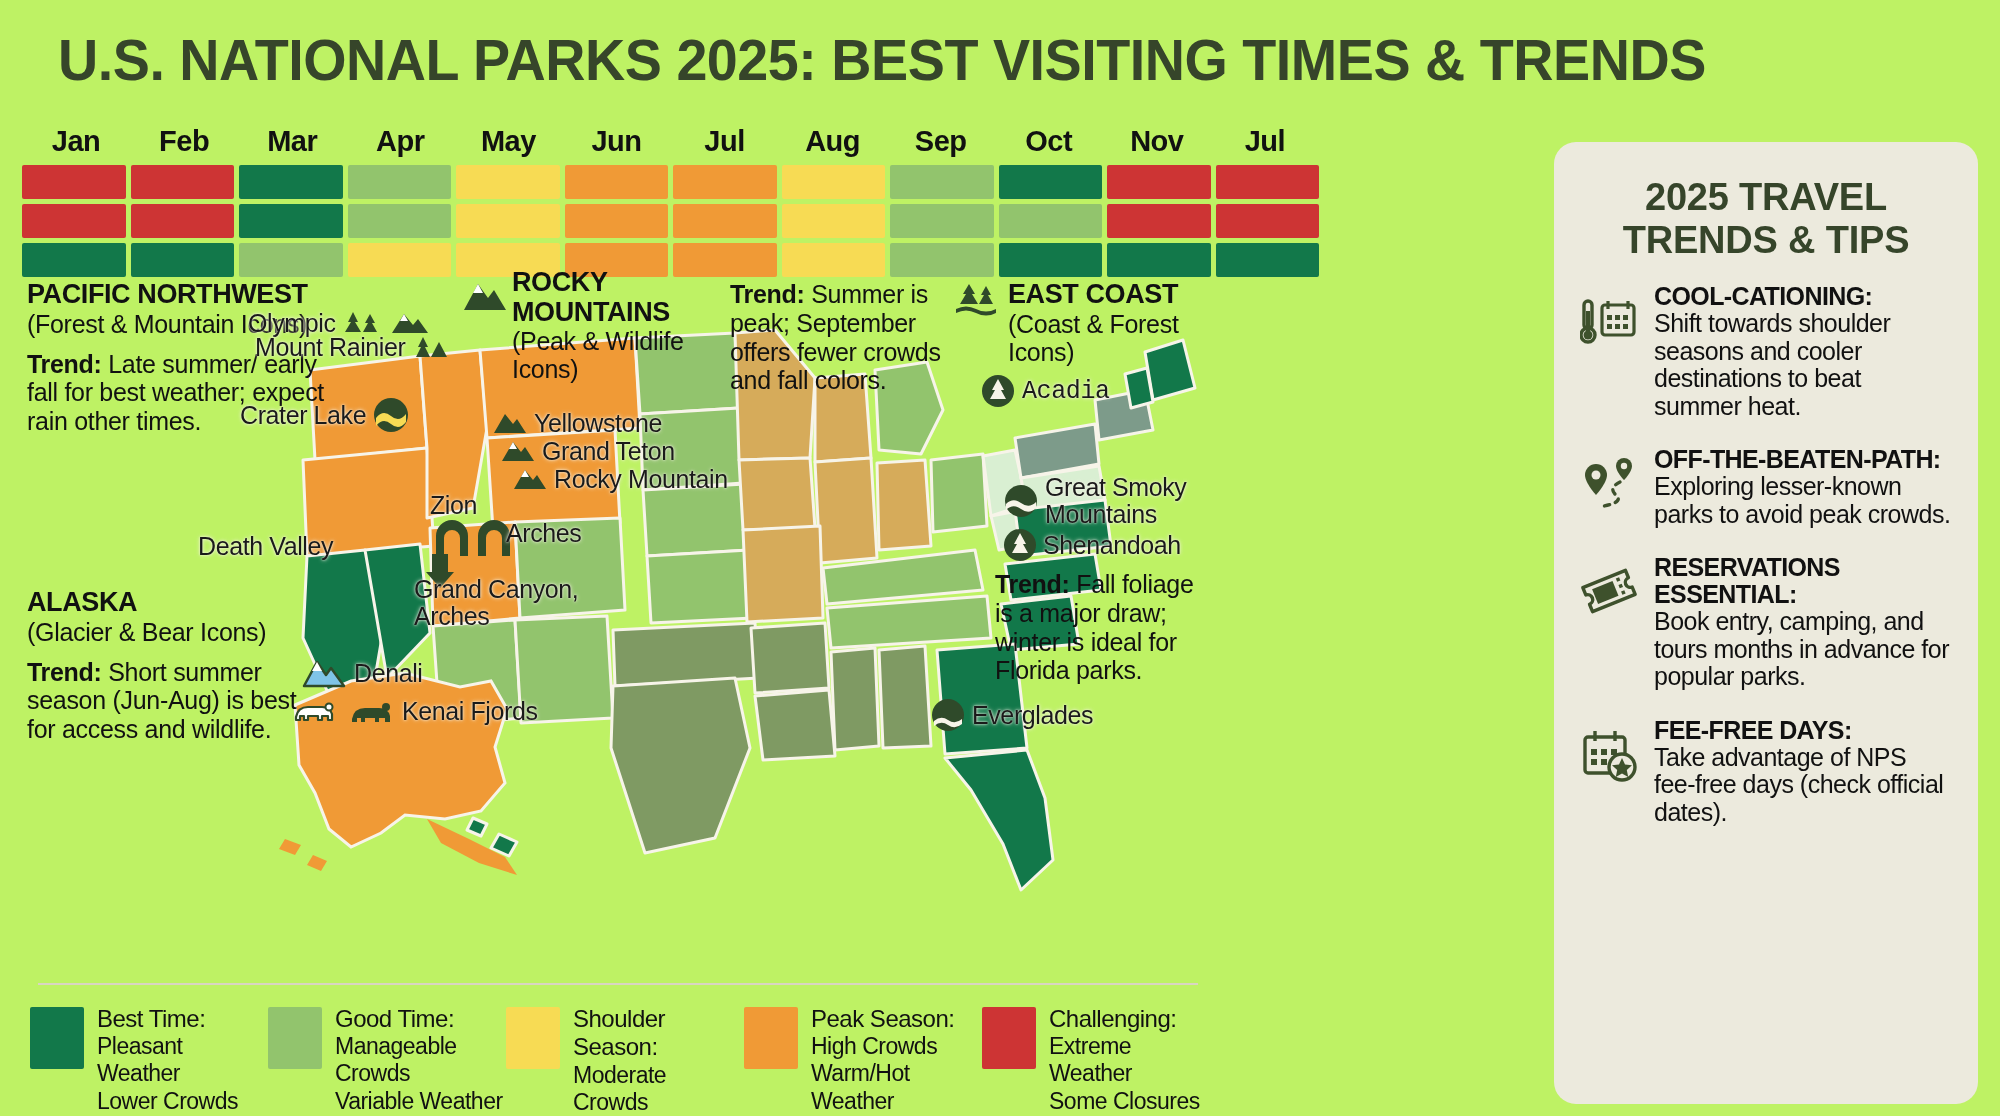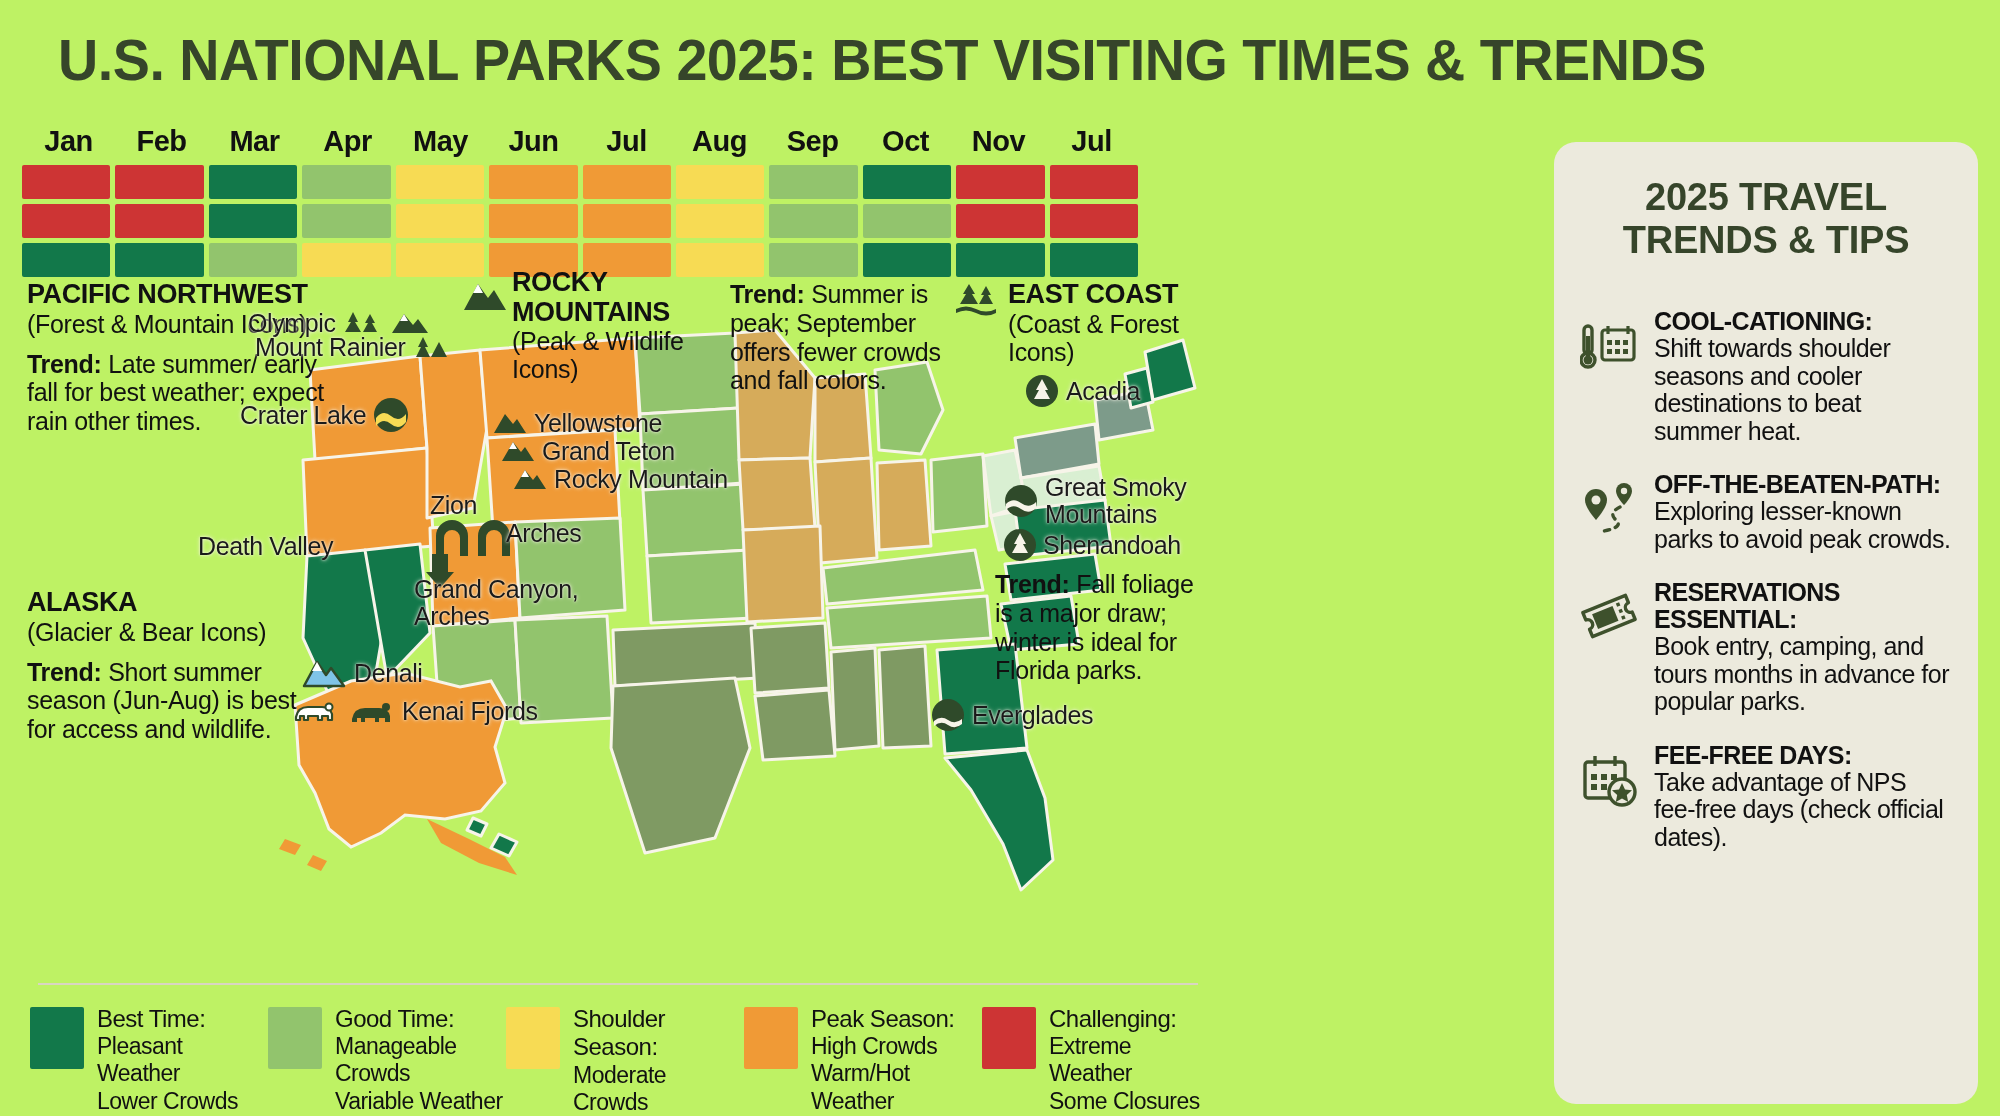--- a/index.html
+++ b/index.html
@@ -14,21 +14,21 @@
   
   .title {
     position: absolute; left: 58px; top: 26px; width: 1660px;
     font-family: "Liberation Sans Narrow", "Liberation Sans", sans-serif;
     font-size: 58px; font-weight: 700; letter-spacing: -0.5px;
     color: #36452a; white-space: nowrap;
     transform: scaleX(0.96); transform-origin: left center;
   }
 
   
-  .months-wrap { position: absolute; left: 22px; top: 125px; width: 1116px; }
+  .months-wrap { position: absolute; left: 22px; top: 125px; width: 1297px; }
   .months-row { display: flex; width: 100%; }
   .month-label {
     flex: 1 1 0; text-align: center;
     font-size: 29px; font-weight: 700; color: #111; letter-spacing: -0.5px;
     padding-bottom: 7px;
   }
   .heat-grid { display: flex; flex-direction: column; gap: 5px; }
   .heat-row { display: flex; gap: 5px; width: 100%; height: 34px; }
   .heat-cell { flex: 1 1 0; border-radius: 2px; }
 
@@ -75,21 +75,21 @@
   
   .sidebar {
     position: absolute; left: 1554px; top: 142px; width: 424px; height: 962px;
     background: #eceadd; border-radius: 22px; padding: 34px 26px 20px 26px;
   }
   .sb-title {
     font-family: "Liberation Sans Narrow", "Liberation Sans", sans-serif;
     font-size: 38px; font-weight: 700; color: #36452a; text-align: center;
     line-height: 1.12; letter-spacing: -0.2px;
   }
-  .sb-list { margin-top: 47px; display: flex; flex-direction: column; gap: 26px; }
+  .sb-list { margin-top: 22px; display: flex; flex-direction: column; gap: 26px; }
   .sb-item { display: flex; gap: 16px; align-items: flex-start; }
   .sb-ico { flex: 0 0 58px; width: 58px; height: 58px; margin-top: 8px; }
   .sb-body { flex: 1 1 auto; }
   .sb-head { font-size: 25px; font-weight: 700; color: #111; letter-spacing: -0.6px; line-height: 1.08; }
   .sb-desc { font-size: 25px; color: #111; letter-spacing: -0.5px; line-height: 1.1; }
 </style>
 </head>
 <body>
 
 <div id="root">
@@ -352,21 +352,21 @@
       <span class="pin-text">Death Valley</span>
     </div>
 
     <svg style="position:absolute;left:420px;top:282px;width:40px;height:40px" viewBox="0 0 40 40">
       <path d="M12,4 L28,4 L28,22 L34,22 L20,38 L6,22 L12,22 Z" fill="#2f4a2a"></path>
     </svg>
     <div class="pin" style="left:414px;top:308px;width:180px">
       <span class="pin-text wrap">Grand Canyon, Arches</span>
     </div>
 
-    <div class="pin" style="left:1024px;top:106px;">
+    <div class="pin" style="left:980px;top:106px;font-family:Liberation Mono, monospace;">
       <svg class="ico" width="36" height="34" viewBox="0 0 36 34">
         <circle cx="18" cy="17" r="16" fill="#2f4a2a"></circle>
         <path d="M18,5 L24,16 L21,16 L26,25 L10,25 L15,16 L12,16 Z" fill="#f7f4e9"></path>
       </svg>
       <span class="pin-text">Acadia</span>
     </div>
 
     <div class="pin" style="left:1003px;top:206px;width:205px">
       <svg class="ico" width="36" height="34" viewBox="0 0 36 34">
         <circle cx="18" cy="17" r="16" fill="#2f4a2a"></circle>

